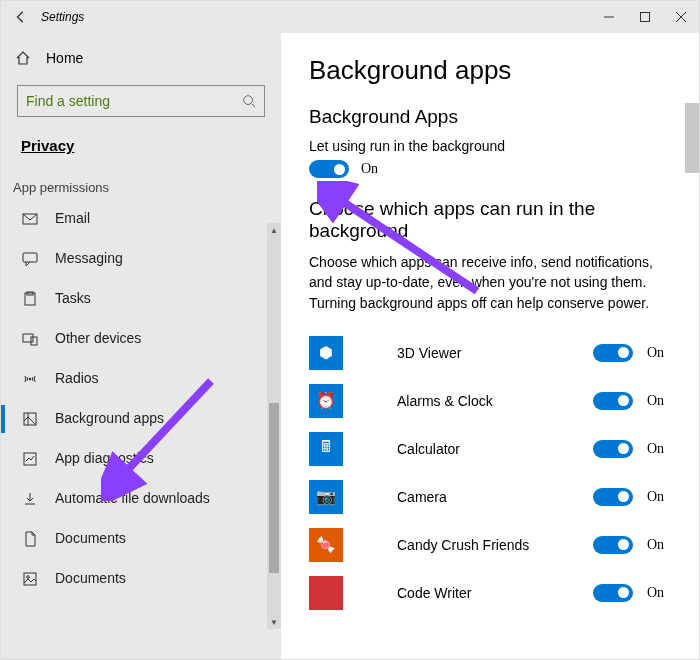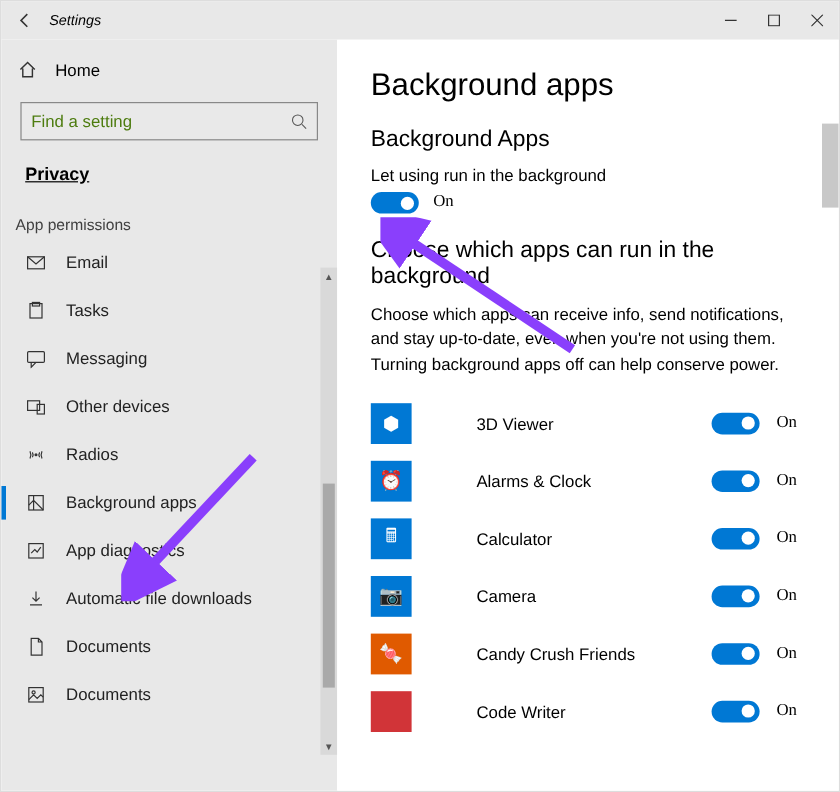--- a/index.html
+++ b/index.html
@@ -109,34 +109,34 @@
               <svg width="16" height="16" viewBox="0 0 16 16">
                 <rect x="1" y="3" width="14" height="10" stroke="#333" fill="none"></rect>
                 <path d="M1 3 L8 9 L15 3" stroke="#333" fill="none"></path>
               </svg>
             </span>
             <span>Email</span>
           </div>
           <div class="nav-item">
             <span class="nav-icon">
               <svg width="16" height="16" viewBox="0 0 16 16">
+                <rect x="1" y="2" width="14" height="9" rx="1" stroke="#333" fill="none"></rect>
+                <path d="M4 11 L4 15 L8 11" stroke="#333" fill="none"></path>
+              </svg>
+            </span>
+            <span>Messaging</span>
+          </div>
+          <div class="nav-item">
+            <span class="nav-icon">
+              <svg width="16" height="16" viewBox="0 0 16 16">
                 <rect x="3" y="2" width="10" height="12" stroke="#333" fill="none"></rect>
                 <rect x="5" y="1" width="6" height="3" stroke="#333" fill="none"></rect>
               </svg>
             </span>
             <span>Tasks</span>
-          </div>
-          <div class="nav-item">
-            <span class="nav-icon">
-              <svg width="16" height="16" viewBox="0 0 16 16">
-                <rect x="1" y="2" width="14" height="9" rx="1" stroke="#333" fill="none"></rect>
-                <path d="M4 11 L4 15 L8 11" stroke="#333" fill="none"></path>
-              </svg>
-            </span>
-            <span>Messaging</span>
           </div>
           <div class="nav-item">
             <span class="nav-icon">
               <svg width="16" height="16" viewBox="0 0 16 16">
                 <rect x="1" y="3" width="10" height="8" stroke="#333" fill="none"></rect>
                 <rect x="9" y="6" width="6" height="8" stroke="#333" fill="none"></rect>
               </svg>
             </span>
             <span>Other devices</span>
           </div>

